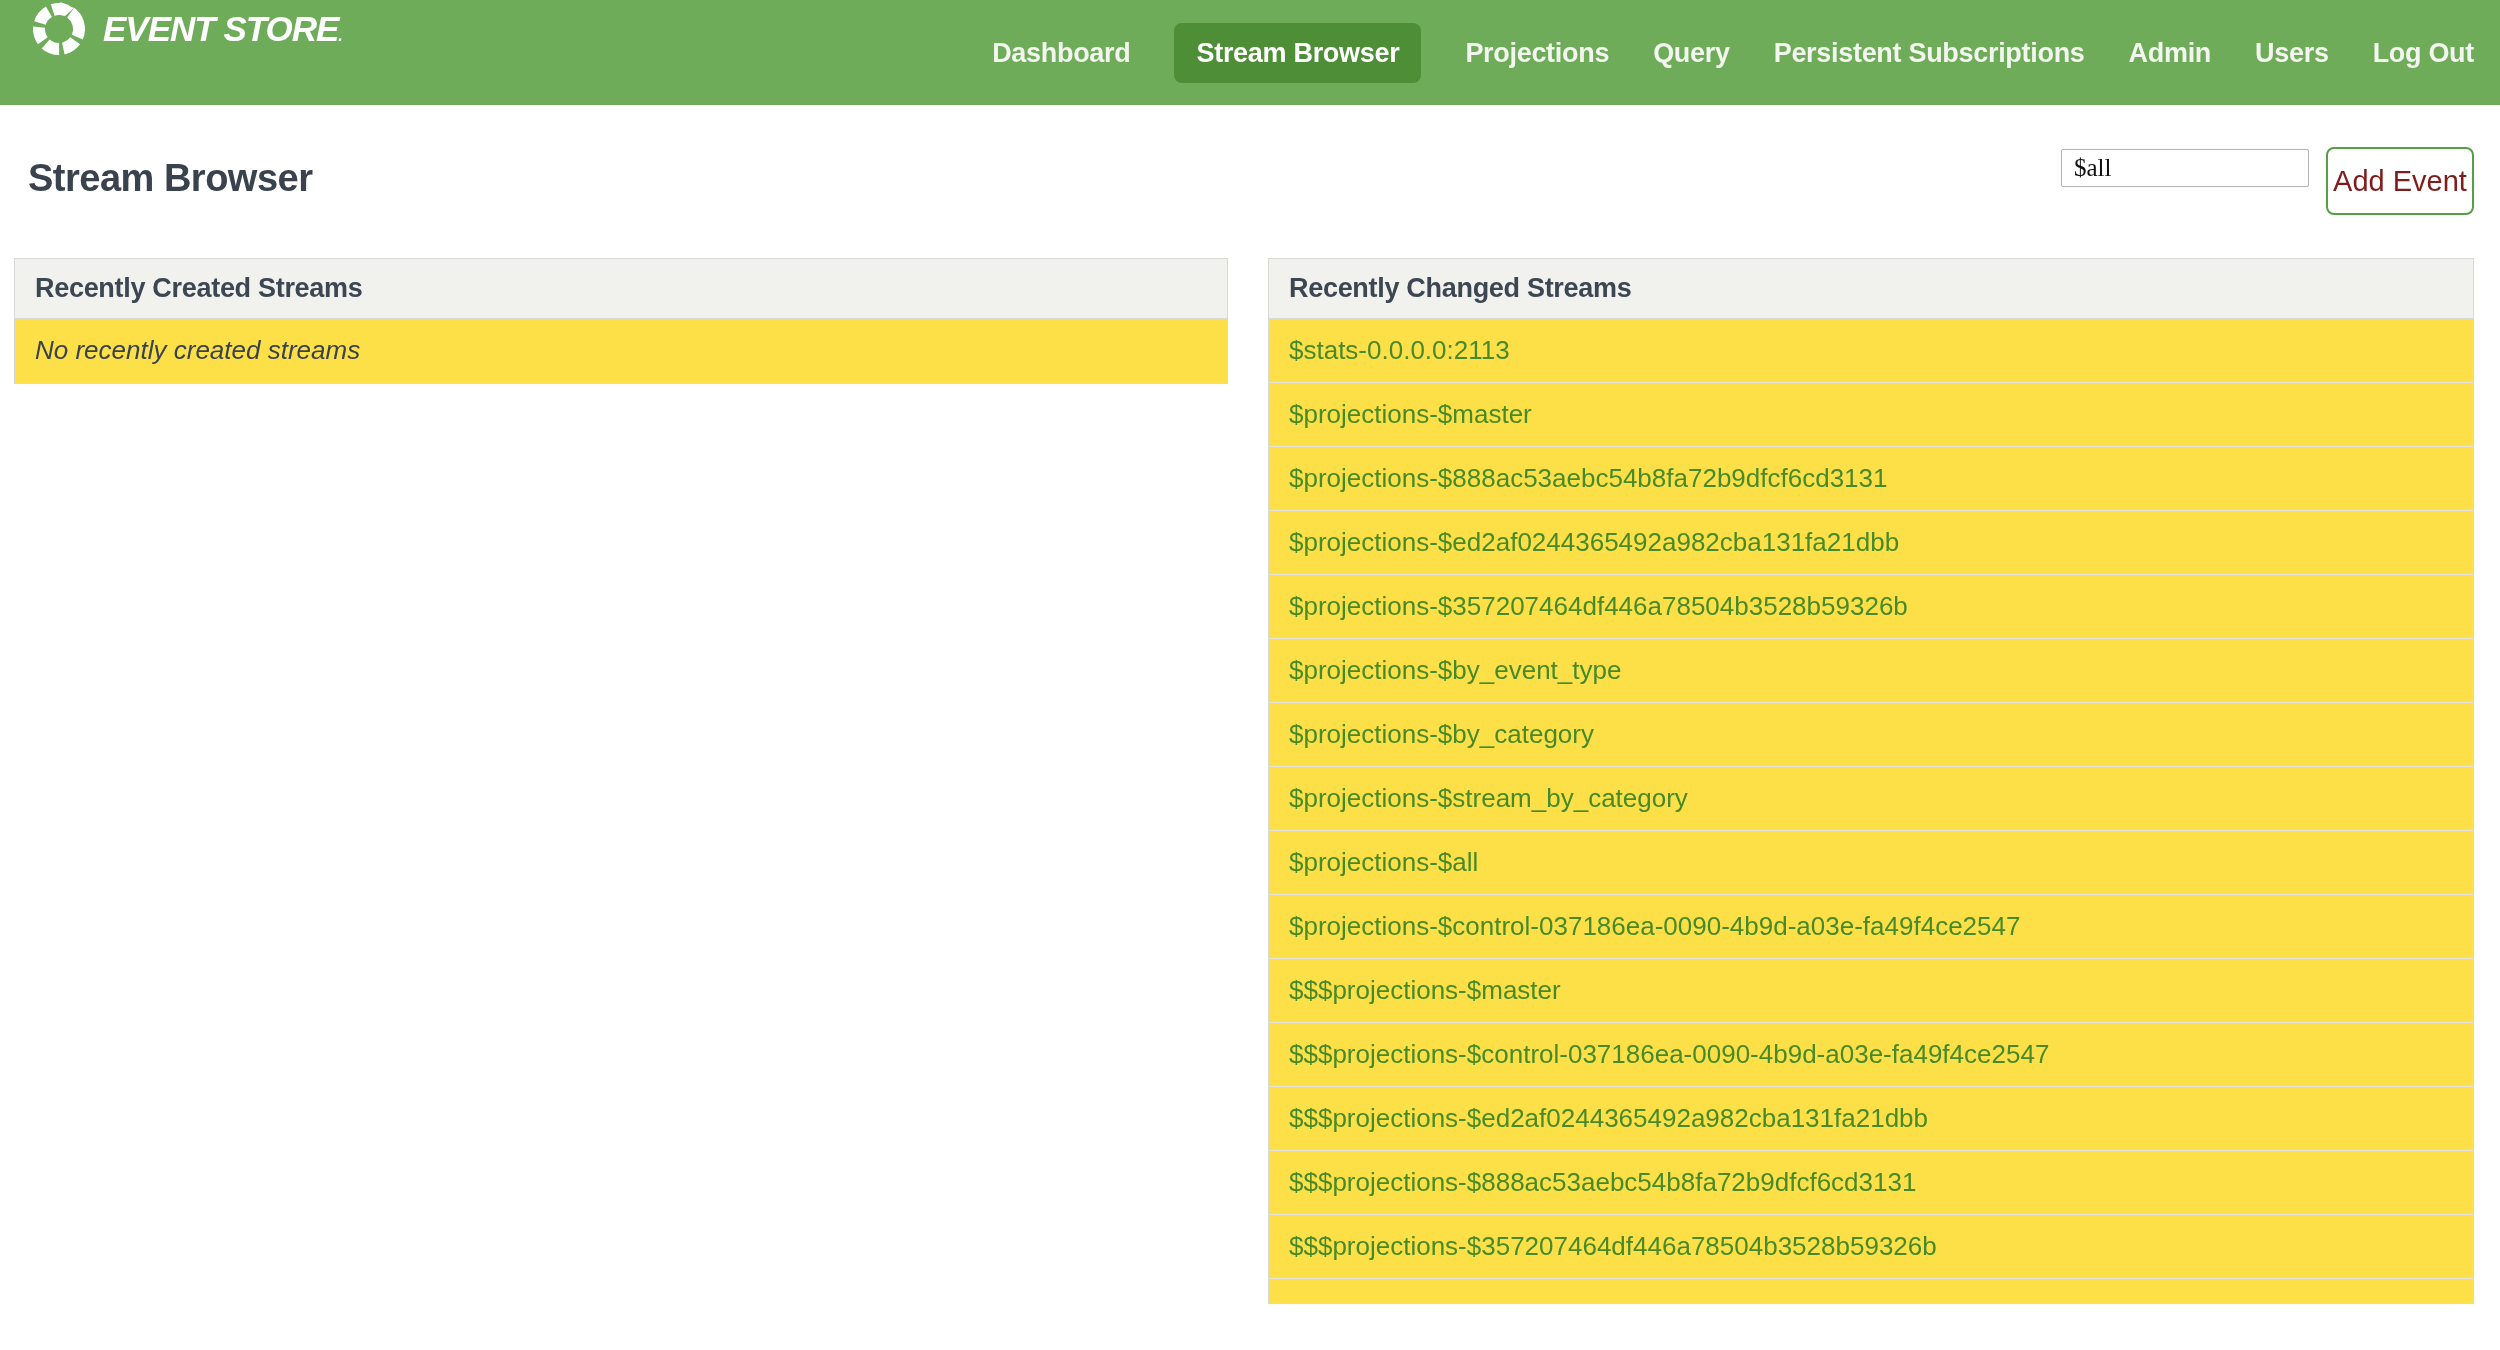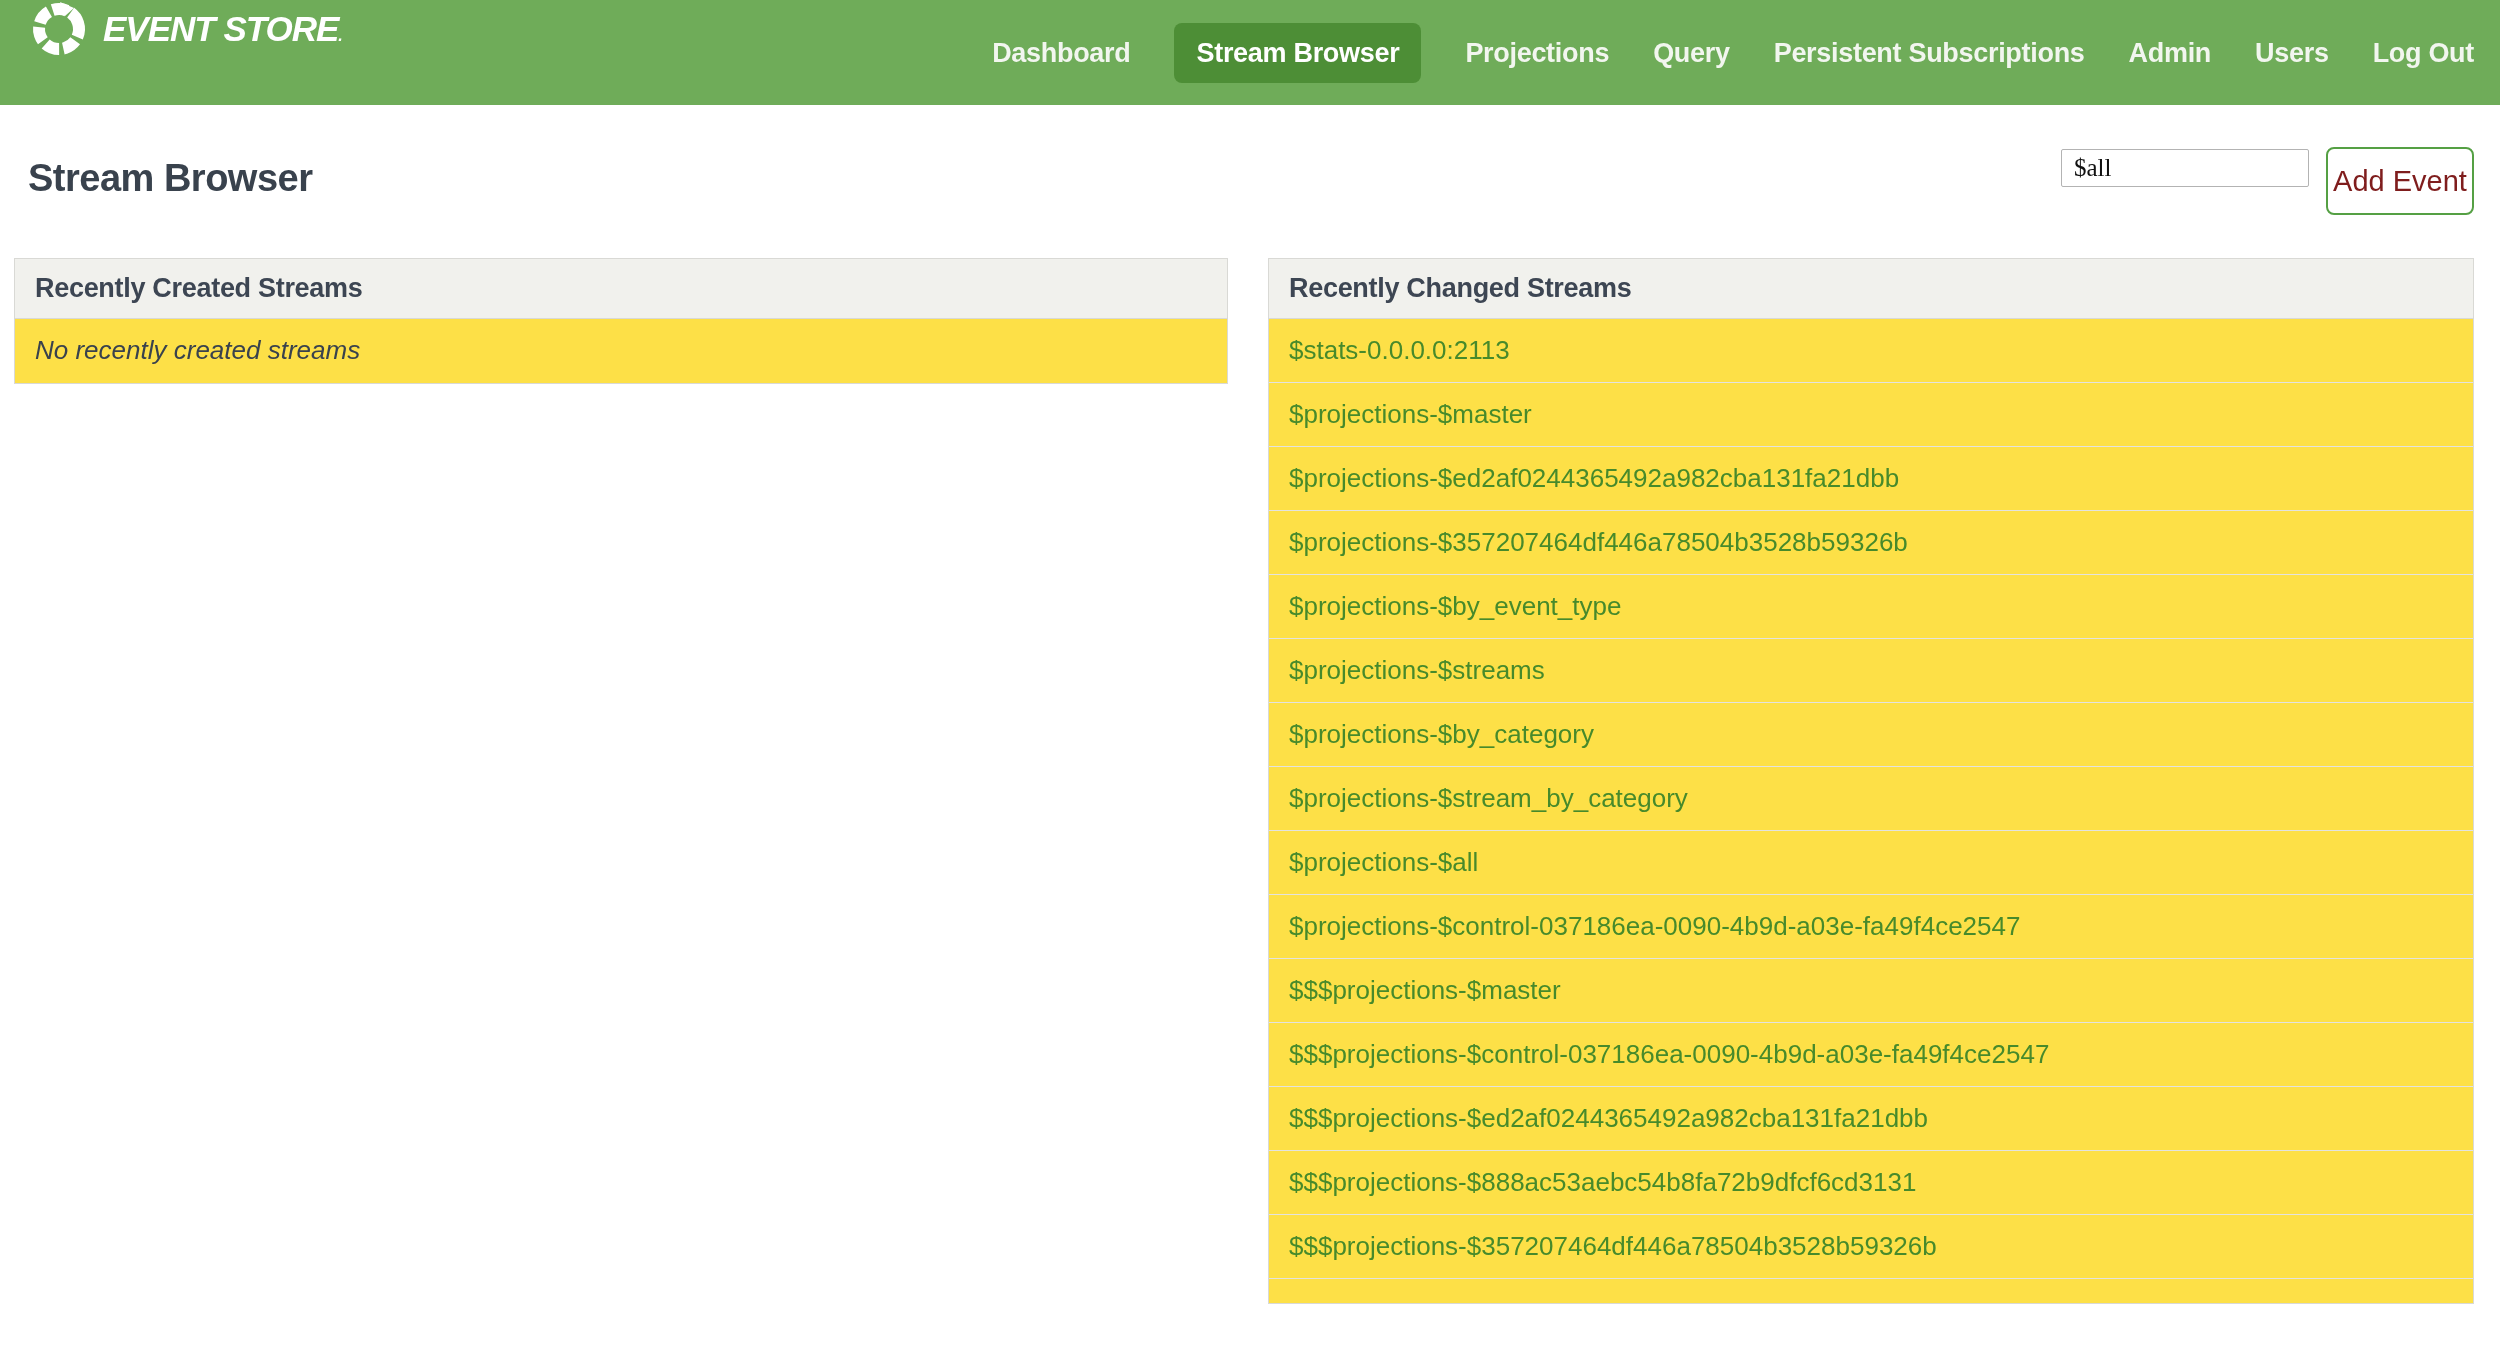--- a/index.html
+++ b/index.html
@@ -202,36 +202,36 @@
     <div class="panel-header">Recently Changed Streams</div>
     <div id="stream-list">
   <div class="stream-row">
     <a href="#">$stats-0.0.0.0:2113</a>
   </div>
 
   <div class="stream-row">
     <a href="#">$projections-$master</a>
   </div>
 
+  <div class="stream-row">
+    <a href="#">$projections-$888ac53aebc54b8fa72b9dfcf6cd3131</a>
+  </div>
 
   <div class="stream-row">
     <a href="#">$projections-$ed2af0244365492a982cba131fa21dbb</a>
   </div>
 
   <div class="stream-row">
     <a href="#">$projections-$357207464df446a78504b3528b59326b</a>
   </div>
 
   <div class="stream-row">
     <a href="#">$projections-$by_event_type</a>
   </div>
 
-  <div class="stream-row">
-    <a href="#">$projections-$streams</a>
-  </div>
 
   <div class="stream-row">
     <a href="#">$projections-$by_category</a>
   </div>
 
   <div class="stream-row">
     <a href="#">$projections-$stream_by_category</a>
   </div>
 
   <div class="stream-row">

